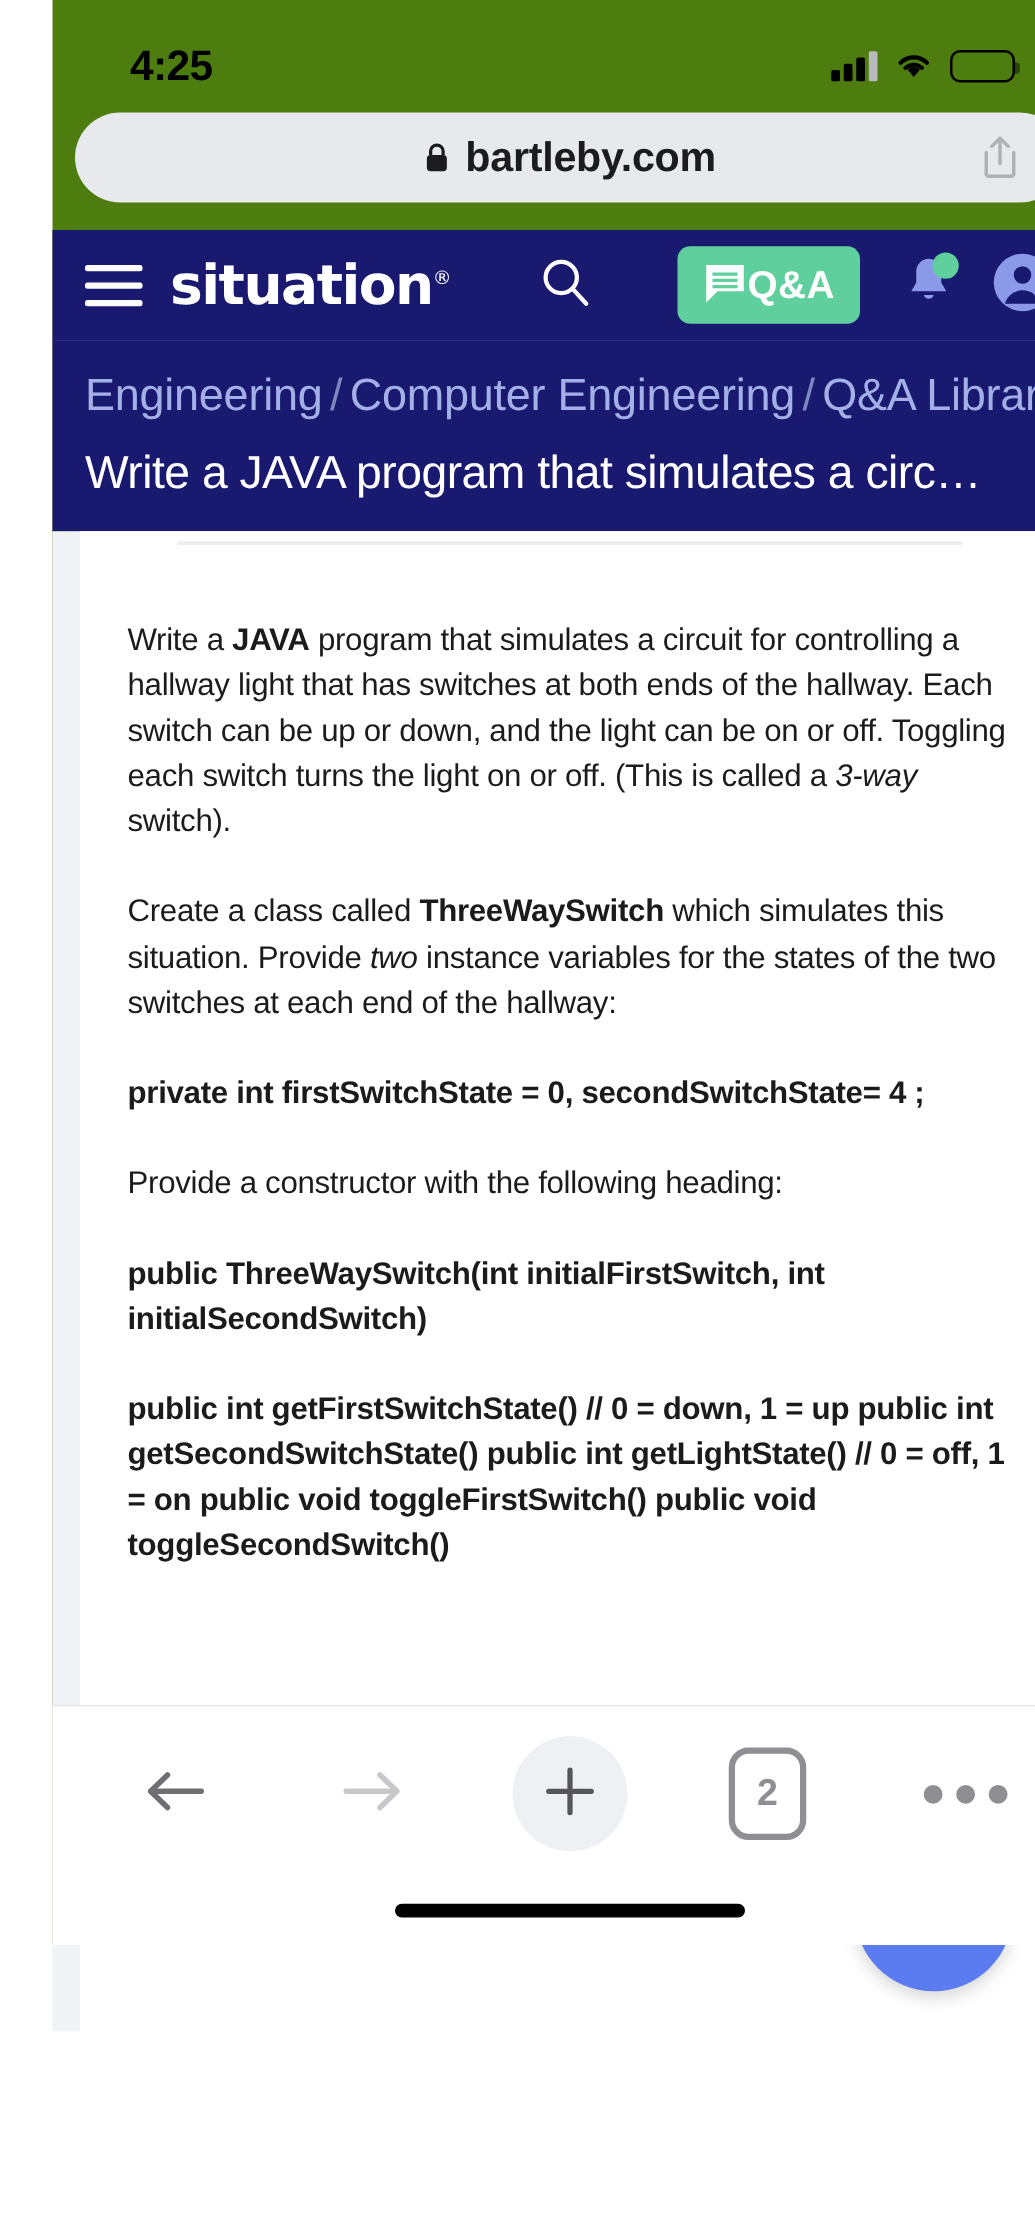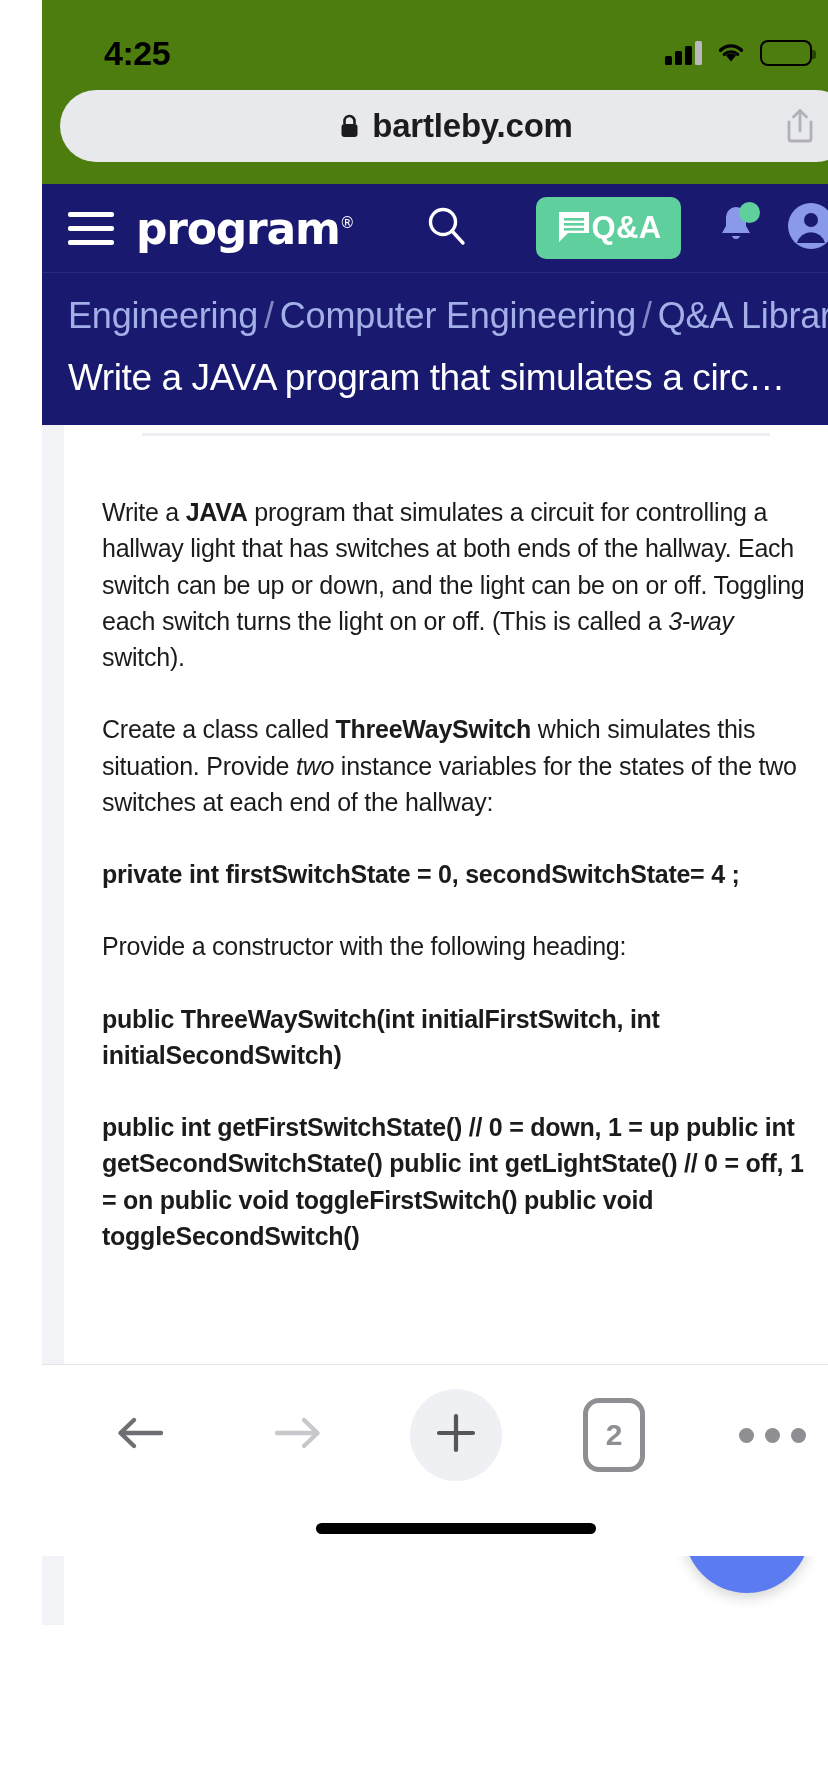--- a/index.html
+++ b/index.html
@@ -177,21 +177,21 @@
     </div>
   </div>
 
   <div class="navbar">
     <div class="hamburger">
       <span></span>
         <span></span>
         <span></span>
     </div>
     <div class="brand">
-      <span>program</span><sup>®</sup>
+      <span>situation</span><sup>®</sup>
     </div>
     <div class="nav-search">
       <svg viewBox="0 0 44 44" width="44" height="44">
         <circle cx="19" cy="18" r="12.5" stroke="#fff" stroke-width="3.4" fill="none"></circle>
         <path d="M28.5 27.5 L39 39" stroke="#fff" stroke-width="3.4" stroke-linecap="round"></path>
       </svg>
     </div>
     <div class="qa-btn">
       <span>
         <svg viewBox="0 0 36 36" width="36" height="36">

